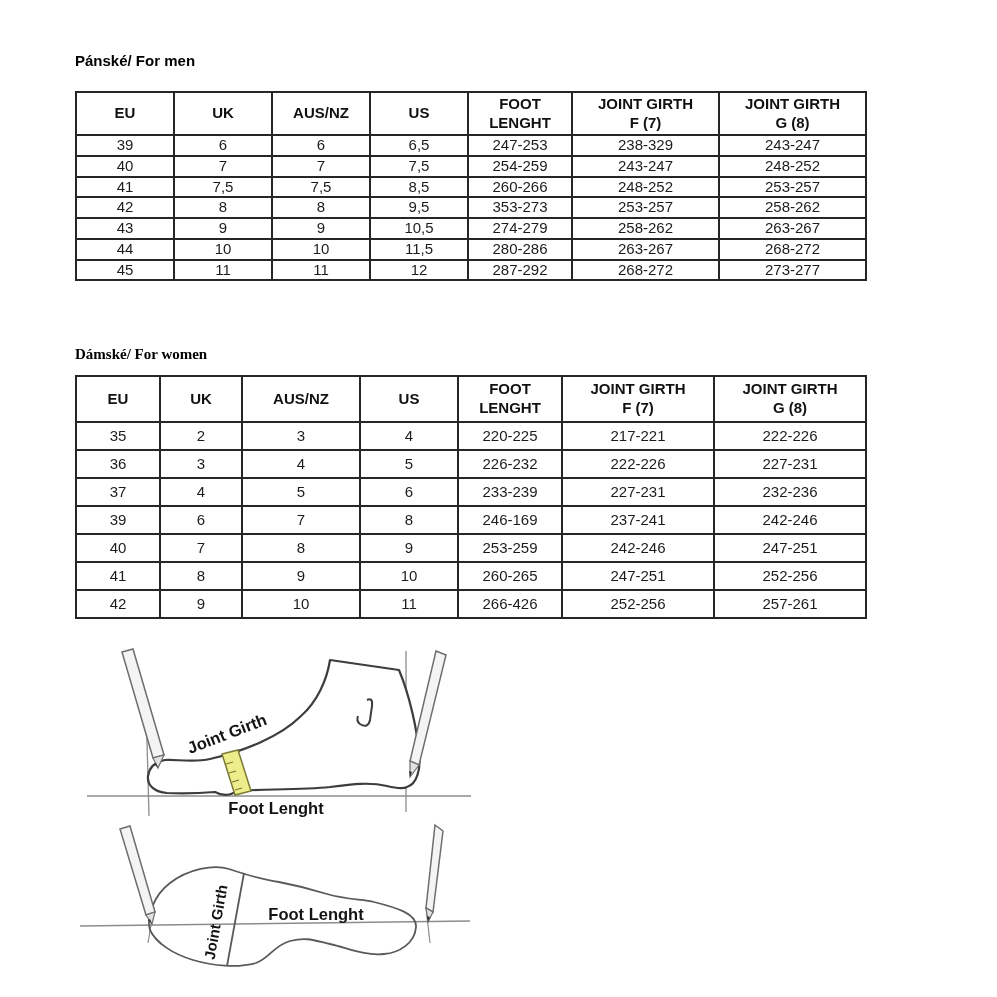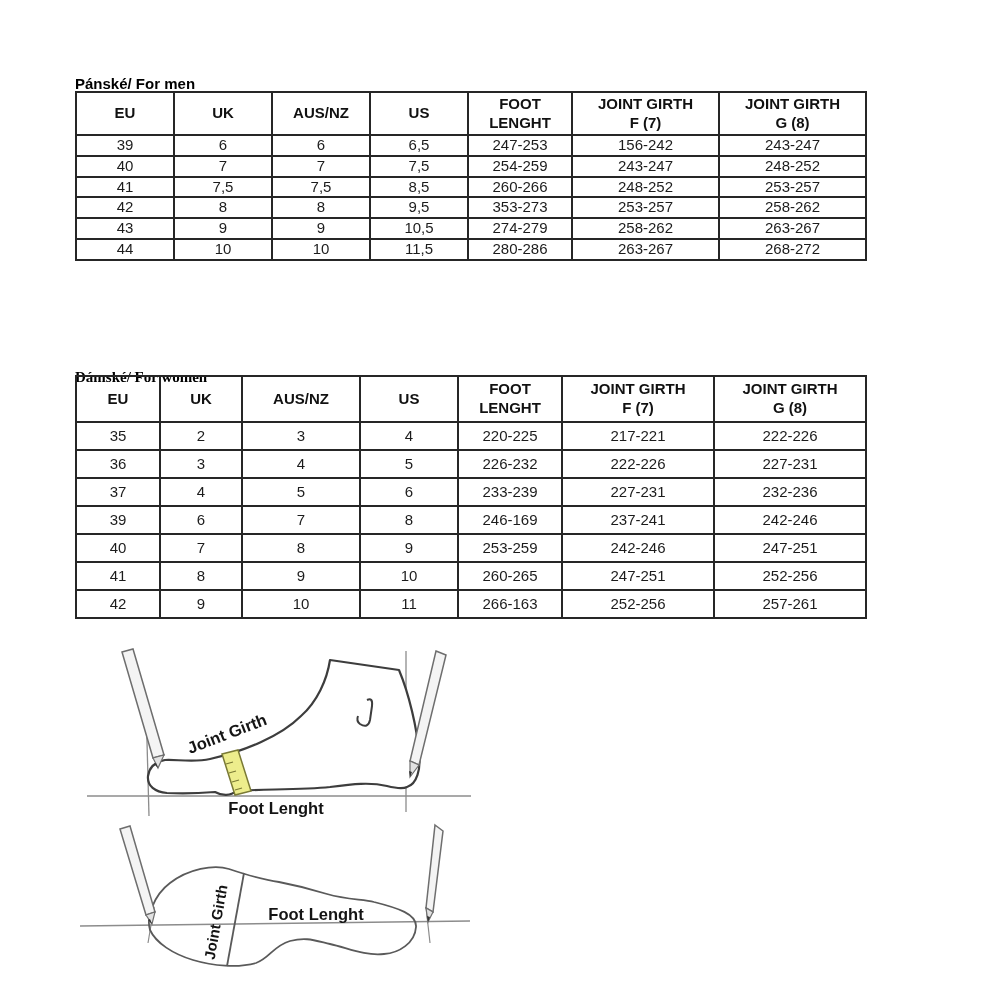--- a/index.html
+++ b/index.html
@@ -9,21 +9,20 @@
     background:#ffffff;
     font-family:"Liberation Sans", sans-serif;
     color:#1a1a1a;
     position:relative;
     overflow:hidden;
   }
   .section-title {
     position:absolute; left:75px;
     font-size:15px; font-weight:700; color:#000;
     white-space:nowrap;
-    margin-top:23px;
   }
   #men-title   { top:52px; }
   #women-title { top:346px;font-family:Liberation Serif, serif; }
 
   table {
     position:absolute; left:75px;
     width:790px;
     border-collapse:collapse;
     table-layout:fixed;
   }
@@ -107,21 +106,21 @@
           </th>
       </tr>
     </thead>
     <tbody>
         <tr>
           <td>39</td>
           <td>6</td>
           <td>6</td>
           <td>6,5</td>
           <td>247-253</td>
-          <td>156-242</td>
+          <td>238-329</td>
           <td>243-247</td>
         </tr>
         <tr>
           <td>40</td>
           <td>7</td>
           <td>7</td>
           <td>7,5</td>
           <td>254-259</td>
           <td>243-247</td>
           <td>248-252</td>
@@ -154,20 +153,29 @@
           <td>263-267</td>
         </tr>
         <tr>
           <td>44</td>
           <td>10</td>
           <td>10</td>
           <td>11,5</td>
           <td>280-286</td>
           <td>263-267</td>
           <td>268-272</td>
+        </tr>
+        <tr>
+          <td>45</td>
+          <td>11</td>
+          <td>11</td>
+          <td>12</td>
+          <td>287-292</td>
+          <td>268-272</td>
+          <td>273-277</td>
         </tr>
       </tbody>
   </table>
 
   <div id="women-title" class="section-title">Dámské/ For women</div>
 
   <table id="women-table">
     <colgroup>
       <col style="width:84px">
         <col style="width:82px">
@@ -262,21 +270,21 @@
           <td>10</td>
           <td>260-265</td>
           <td>247-251</td>
           <td>252-256</td>
         </tr>
         <tr>
           <td>42</td>
           <td>9</td>
           <td>10</td>
           <td>11</td>
-          <td>266-163</td>
+          <td>266-426</td>
           <td>252-256</td>
           <td>257-261</td>
         </tr>
       </tbody>
   </table>
 
   <svg id="side-view-diagram" class="diagram" width="392" height="177" viewBox="0 0 392 177" xmlns="http://www.w3.org/2000/svg">
 
     <line x1="2" y1="150" x2="386" y2="150" stroke="#8c8c8c" stroke-width="1.3"></line>
     <line x1="61" y1="58" x2="64" y2="170" stroke="#8c8c8c" stroke-width="1.3"></line>

